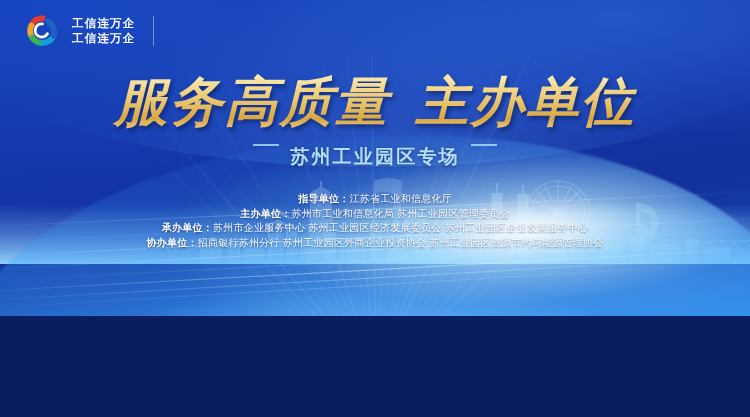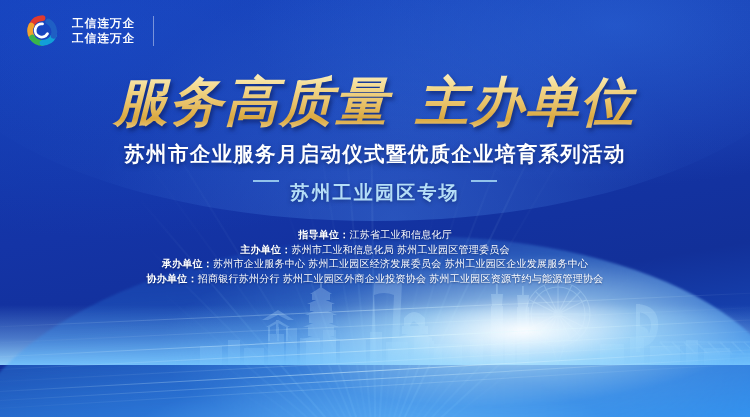--- a/index.html
+++ b/index.html
@@ -1,18 +1,18 @@
 <!DOCTYPE html>
 <html><head>
 <meta charset="utf-8">
 <style>
   html,body{margin:0;padding:0;background:#0a1d5e;}
   *{box-sizing:border-box;}
   .poster{
-    position:relative;width:750px;height:417px;overflow:hidden;
+    position:relative;width:750px;height:316px;overflow:hidden;
     font-family:"Liberation Sans","DejaVu Sans",sans-serif;
     background:
       radial-gradient(ellipse 120% 80% at 50% 112%, #bfe7ff 0%, rgba(150,215,255,0.55) 14%, rgba(70,150,230,0.18) 30%, rgba(0,0,0,0) 52%),
       radial-gradient(ellipse 70% 55% at 82% 6%, rgba(48,110,225,0.55) 0%, rgba(20,60,180,0.0) 70%),
       radial-gradient(ellipse 90% 70% at 14% 8%, rgba(30,80,205,0.45) 0%, rgba(10,40,150,0) 70%),
       linear-gradient(170deg, #1440ba 0%, #1339ad 22%, #1434a6 45%, #123099 68%, #1747b5 86%, #2f7fe0 100%);
   }
 
   
   .bg-layer{position:absolute;inset:0;pointer-events:none;}
@@ -324,21 +324,20 @@
       <span>工信连万企</span>
       <span>工信连万企</span>
     </div>
     <div class="divider"></div>
   </div>
 
   <div class="content">
     <div class="main-title">
       <span>服务高质量</span><span class="gap"></span><span>主办单位</span>
     </div>
-    <div class="subtitle">苏州市企业服务月启动仪式暨优质企业培育系列活动</div>
     <div class="tagline">
       <span class="dash"></span>
       <span>苏州工业园区专场</span>
       <span class="dash"></span>
     </div>
     <div class="orgs" id="orgs"><div class="org-row"><span class="lbl">指导单位：</span><span class="val">江苏省工业和信息化厅</span></div><div class="org-row"><span class="lbl">主办单位：</span><span class="val">苏州市工业和信息化局  苏州工业园区管理委员会</span></div><div class="org-row"><span class="lbl">承办单位：</span><span class="val">苏州市企业服务中心  苏州工业园区经济发展委员会   苏州工业园区企业发展服务中心</span></div><div class="org-row"><span class="lbl">协办单位：</span><span class="val">招商银行苏州分行  苏州工业园区外商企业投资协会  苏州工业园区资源节约与能源管理协会</span></div></div>
   </div>
 
 </div>
 

